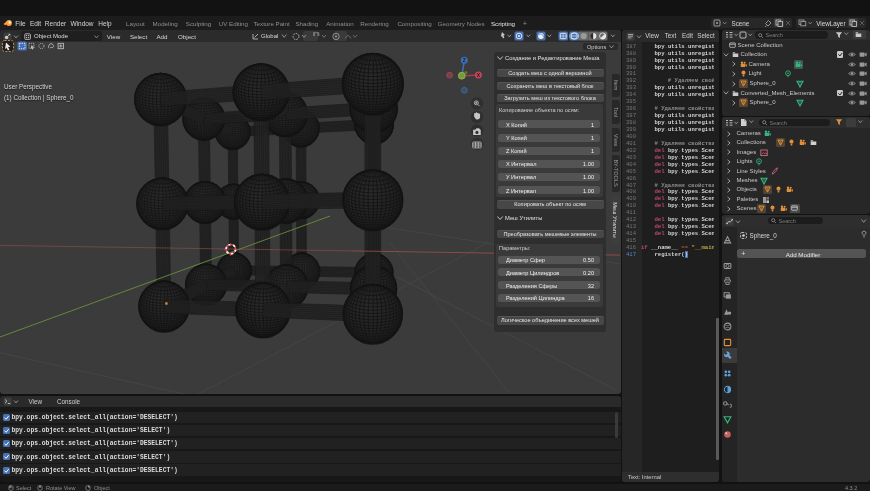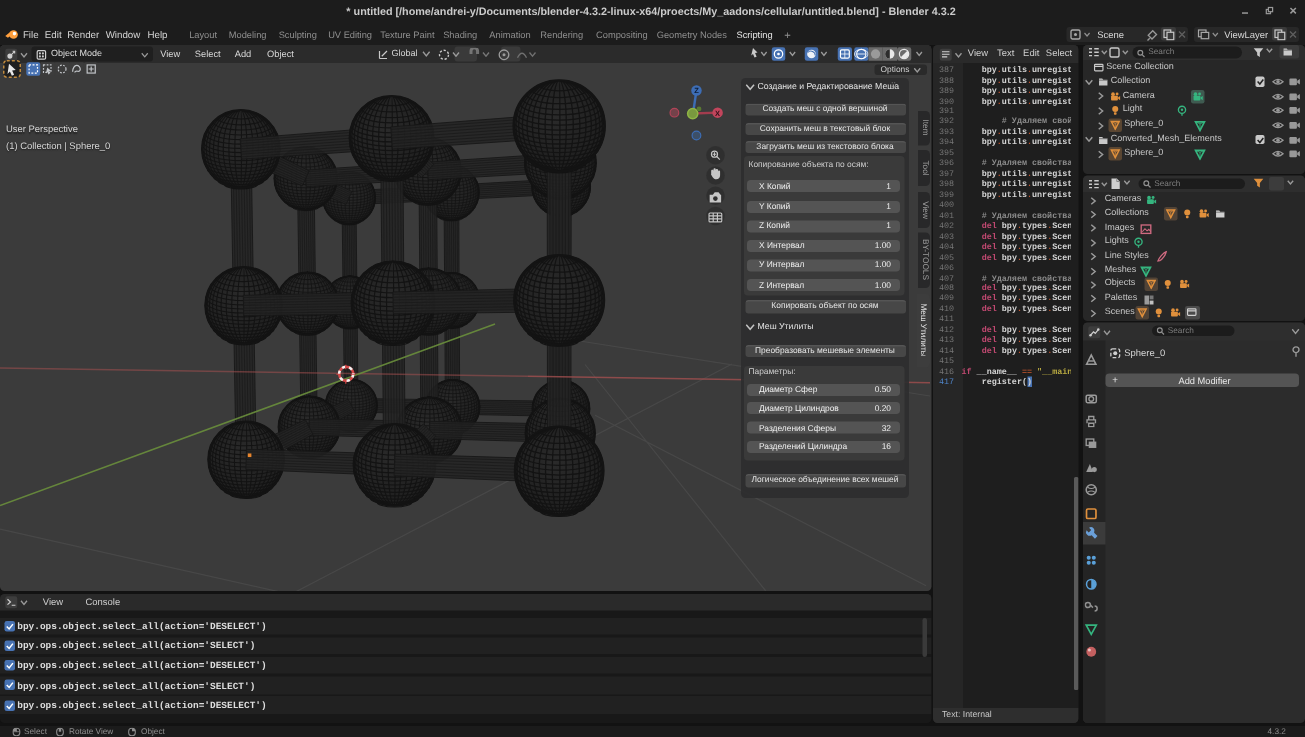--- a/index.html
+++ b/index.html
@@ -4,29 +4,20 @@
 html,body{width:870px;height:491px;background:#121212;overflow:hidden}
 body{font-family:"Liberation Sans",sans-serif;-webkit-font-smoothing:antialiased}
 #app{position:relative;width:870px;height:491px}
 .abs{position:absolute}
 .ed{position:absolute;border-radius:3px;overflow:hidden}
 .t{position:absolute;white-space:nowrap}
 .ctr{transform:translateX(-50%)}
 .mono{font-family:"Liberation Mono",monospace}
 </style></head><body>
 <div id="app">
-<div class="abs" style="left:0;top:0;width:870px;height:16px;background:#1c1c1c">
-<div class="t ctr" style="left:434px;top:2.6px;font-size:7.2px;font-weight:bold;color:#cbcbcb">* untitled [/home/andrei-y/Documents/blender-4.3.2-linux-x64/proects/My_aadons/cellular/untitled.blend] - Blender 4.3.2</div>
-<svg class="abs" style="left:820px;top:0" width="50" height="16">
-<path d="M8 8.7h4" stroke="#999" stroke-width="1"></path>
-<rect x="24.2" y="6.3" width="2.8" height="2.8" fill="none" stroke="#999" stroke-width="0.8"></rect>
-<rect x="25.6" y="5" width="2.8" height="2.8" fill="#1c1c1c" stroke="#999" stroke-width="0.8"></rect>
-<path d="M40.3 5.3l3.6 3.6M43.9 5.3l-3.6 3.6" stroke="#999" stroke-width="1"></path>
-</svg>
-    </div>
 <div class="abs" style="left:0;top:16px;width:870px;height:13.5px;background:#1c1c1c">
       <svg class="abs" style="left:3px;top:3px" width="10" height="8" viewBox="0 0 10 8">
 <circle cx="6" cy="4" r="2.9" fill="#ff9f3d"></circle>
         <circle cx="6.6" cy="3.4" r="1.2" fill="#fff"></circle>
 <path d="M0.5 5 L4.2 2 L5.8 3.5 L2.3 6.2 Z" fill="#ff9f3d"></path>
 </svg>
       <div class="t ctr" style="left:20.5px;top:3.6px;font-size:6.5px;color:#d4d4d4">File</div>
       <div class="t ctr" style="left:35.5px;top:3.6px;font-size:6.5px;color:#d4d4d4">Edit</div>
       <div class="t ctr" style="left:55.5px;top:3.6px;font-size:6.5px;color:#d4d4d4">Render</div>
       <div class="t ctr" style="left:82px;top:3.6px;font-size:6.5px;color:#d4d4d4">Window</div>

